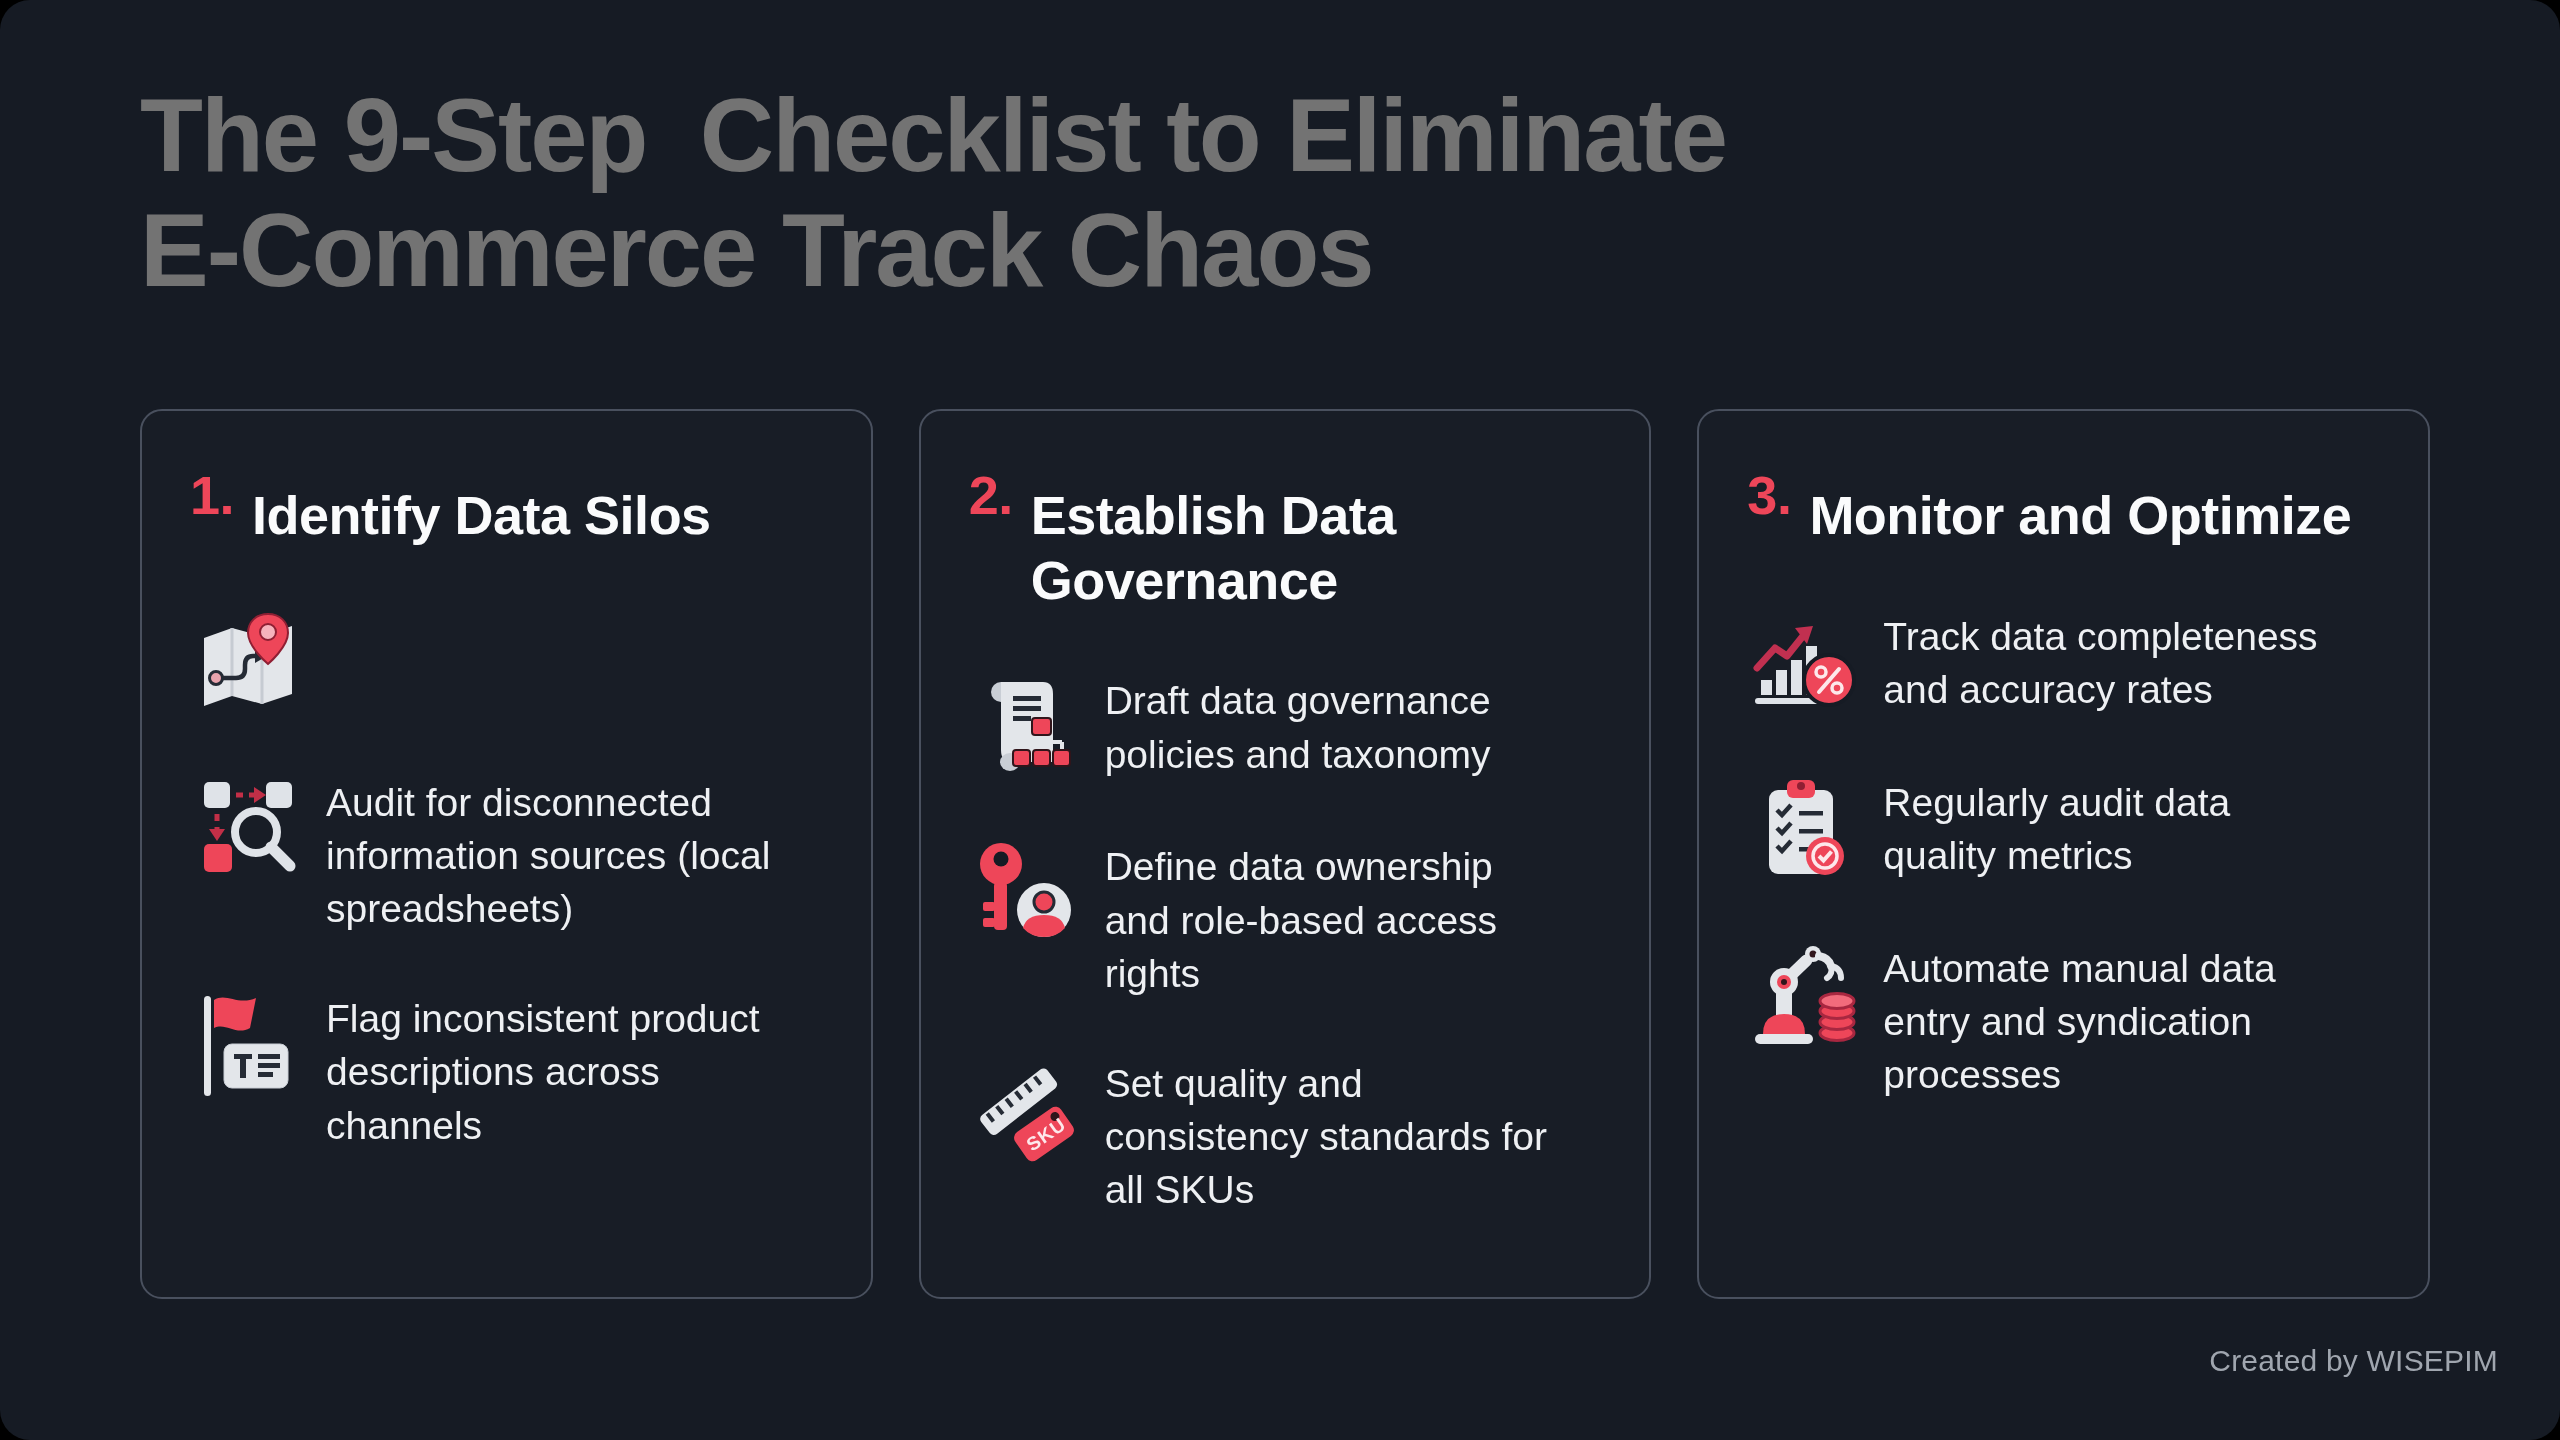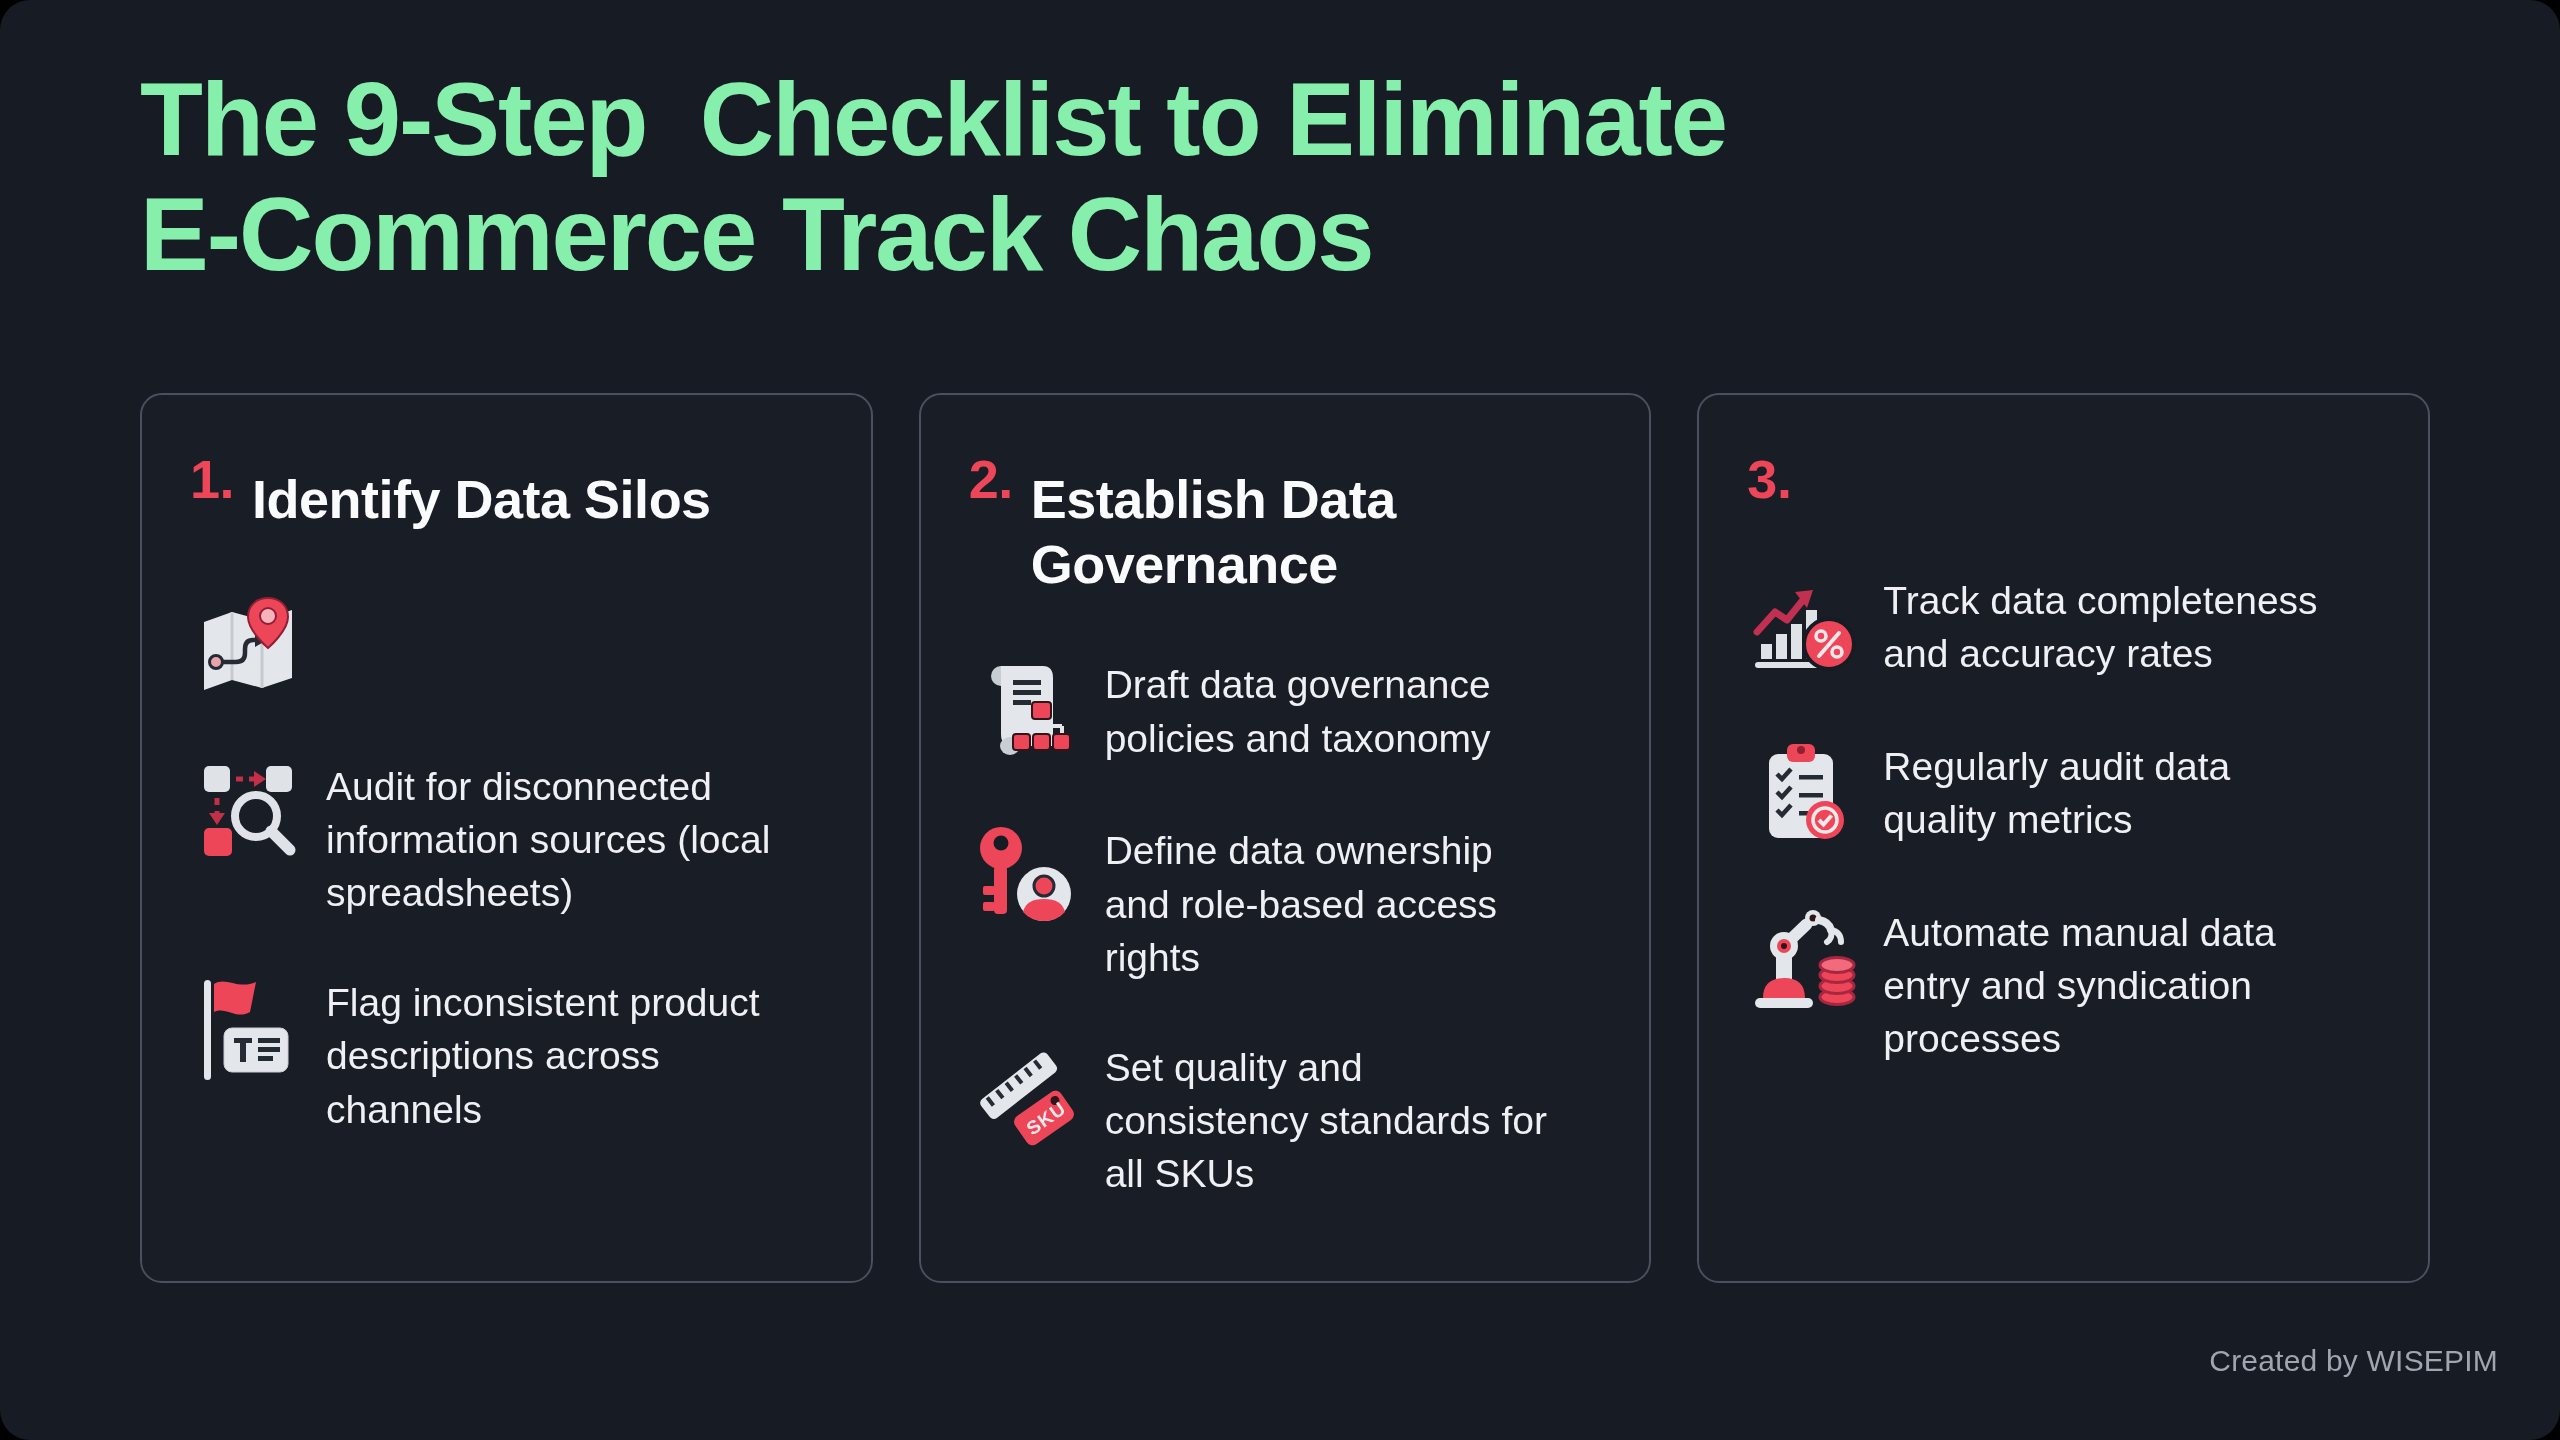--- a/index.html
+++ b/index.html
@@ -3,23 +3,23 @@
 <meta charset="utf-8">
 <style>
   * { margin:0; padding:0; box-sizing:border-box; }
   html,body { width:2560px; height:1440px; background:#000; }
   .page {
     position:relative; width:2560px; height:1440px;
     background:#161b24; border-radius:30px; overflow:hidden;
     font-family:"Liberation Sans", sans-serif; color:#f4f5f7;
   }
   h1.title {
-    margin:62px 120px 0 140px;
+    margin:78px 120px 0 140px;
     font-size:103px; font-weight:700; line-height:1.12;
-    letter-spacing:-2px; color:#86efac;
+    letter-spacing:-2px; color:#737373;
   }
   h1.title .tline { white-space:pre; }
   .cards {
     display:flex; gap:46px;
     margin:100px 130px 0 140px;
   }
   .card {
     flex:1 1 0; height:890px;
     border:2px solid #49505e; border-radius:22px;
     background:rgba(255,255,255,0.012);
@@ -168,20 +168,21 @@
             </g>
           </svg>
         </span>
         <p class="item-text">Set quality and consistency standards for all SKUs</p>
       </div>
     </section>
 
     <section class="card">
       <h2 class="card-title">
         <span class="num">3.</span>
+        <span class="ttl">Monitor and Optimize</span>
       </h2>
 
       <div class="item">
         <span class="icon-box">
           <svg viewBox="0 0 112 112">
             <rect x="6" y="90" width="66" height="6" rx="3" fill="#dfe3e8"></rect>
             <rect x="12" y="72" width="11" height="15" fill="#dfe3e8"></rect>
             <rect x="27" y="62" width="11" height="25" fill="#dfe3e8"></rect>
             <rect x="42" y="52" width="11" height="35" fill="#dfe3e8"></rect>
             <rect x="57" y="38" width="11" height="49" fill="#dfe3e8"></rect>

